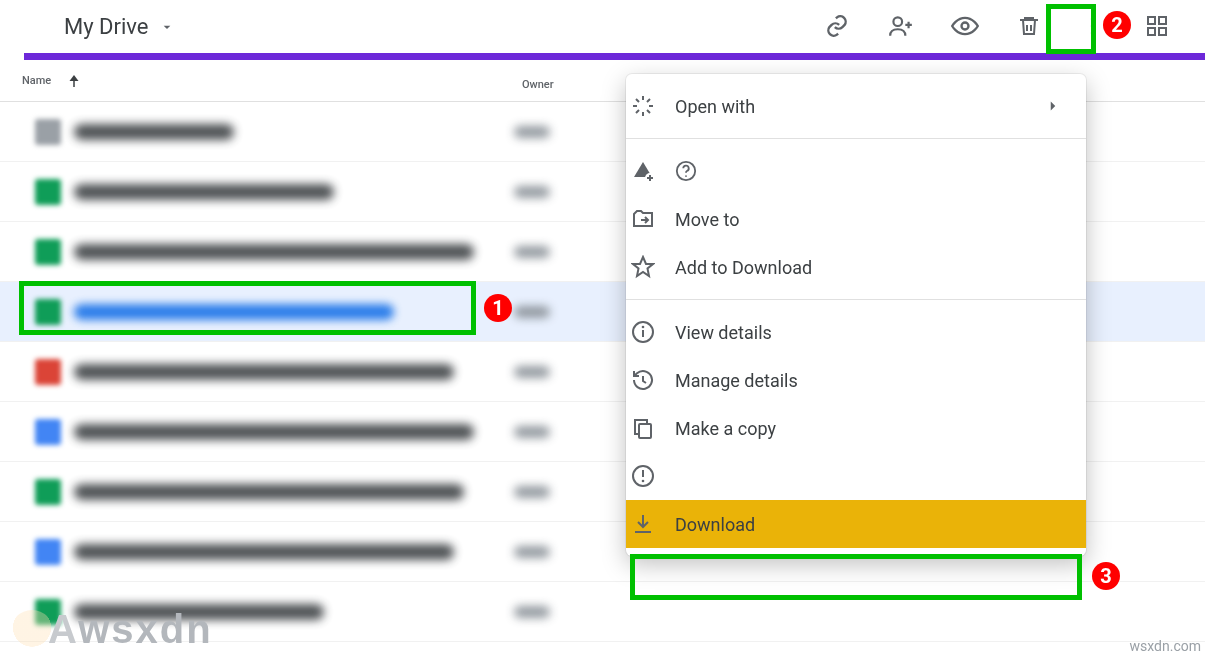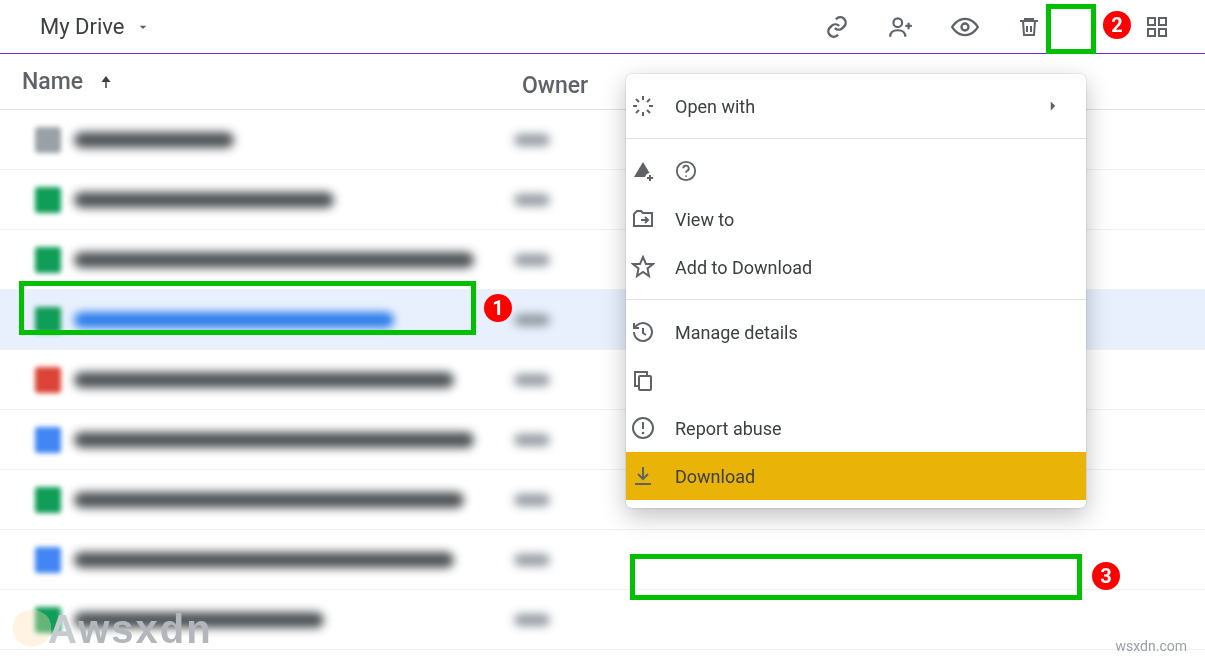--- a/index.html
+++ b/index.html
@@ -8,24 +8,25 @@
     font-family: "Google Sans", Roboto, Arial, sans-serif;
     background: #fff;
     color: #3c4043;
     width: 1205px;
     height: 658px;
     overflow: hidden;
     position: relative;
   }
   .topbar {
     display: flex;
-    align-items: center;
+    align-items: flex-start;
     justify-content: space-between;
     padding: 8px 20px 8px 30px;
-    border-bottom: 1px solid #6d28d9;
+    border-bottom: 7px solid #6d28d9;
+    margin-left: 24px;
   }
   .breadcrumb {
     display: flex;
     align-items: center;
     font-size: 22px;
     color: #3c4043;
     cursor: pointer;
     padding: 6px 10px;
     border-radius: 20px;
   }
@@ -39,21 +40,21 @@
   .tb-btn {
     width: 36px; height: 36px;
     display: flex; align-items: center; justify-content: center;
     color: #5f6368; border-radius: 50%; cursor: pointer;
   }
   .header-row {
     display: flex;
     align-items: center;
     padding: 10px 0 10px 22px;
     border-bottom: 1px solid #e0e0e0;
-    font-size: 23px;
+    font-size: 11px;
     color: #5f6368;
     font-weight: 500;
   }
   .hdr-name { width: 500px; display: flex; align-items: center; gap: 14px; }
   .hdr-owner { width: 90px; margin-top: 8px; }
   .list { }
   .row {
     display: flex;
     align-items: center;
     padding: 0 0 0 22px;
@@ -121,21 +122,21 @@
   .menu-item:hover, .menu-item.hovered { background: #eab308; }
   .menu-item .mi-icon {
     width: 44px; display: flex; justify-content: flex-start; color: #5f6368;
   }
   .menu-item .mi-label { flex: 1; }
   .menu-item .mi-tail { color: #5f6368; }
   .menu-sep { height: 1px; background: #e0e0e0; margin: 8px 0; }
   svg { display: block; }
   .watermark {
     position: absolute;
-    bottom: 4px; right: 18px;
+    bottom: 4px; right: 4px;
     font-size: 14px; color: #9aa0a6;
     z-index: 5;
   }
   .logo {
     position: absolute;
     bottom: 4px; left: 10px;
     font-size: 40px; letter-spacing: 2px;
     color: #b3b7bc; font-weight: 600;
     font-family: Arial, sans-serif;
     z-index: 5;
@@ -351,58 +352,68 @@
         </svg>
     </span>
   </div>
   <div class="menu-item">
     <span class="mi-icon">
       <svg width="24" height="24" viewBox="0 0 24 24" fill="none" stroke="#5f6368" stroke-width="2">
           <path d="M3 7l3-3h4l2 2h9v13H3z"></path>
           <path d="M10 13h6M14 10l3 3-3 3"></path>
         </svg>
     </span>
-    <span class="mi-label">View to</span>
+    <span class="mi-label">Move to</span>
   </div>
   <div class="menu-item">
     <span class="mi-icon">
       <svg width="24" height="24" viewBox="0 0 24 24" fill="none" stroke="#5f6368" stroke-width="2">
           <path d="M12 2l3 7h7l-5.5 4.5L18 21l-6-4-6 4 1.5-7.5L2 9h7z"></path>
         </svg>
     </span>
     <span class="mi-label">Add to Download</span>
   </div>
   <div class="menu-sep"></div>
+  <div class="menu-item">
+    <span class="mi-icon">
+      <svg width="24" height="24" viewBox="0 0 24 24" fill="none" stroke="#5f6368" stroke-width="2">
+          <circle cx="12" cy="12" r="10"></circle>
+          <path d="M12 10v7"></path>
+          <circle cx="12" cy="7" r="1.3" fill="#5f6368" stroke="none"></circle>
+        </svg>
+    </span>
+    <span class="mi-label">View details</span>
+  </div>
   <div class="menu-item">
     <span class="mi-icon">
       <svg width="24" height="24" viewBox="0 0 24 24" fill="none" stroke="#5f6368" stroke-width="2">
           <path d="M3 12a9 9 0 1 0 3-6.7L3 8"></path>
           <path d="M3 3v5h5"></path>
           <path d="M12 8v5l3 2"></path>
         </svg>
     </span>
     <span class="mi-label">Manage details</span>
   </div>
   <div class="menu-item">
     <span class="mi-icon">
       <svg width="24" height="24" viewBox="0 0 24 24" fill="none" stroke="#5f6368" stroke-width="2">
           <rect x="8" y="8" width="12" height="14" rx="1"></rect>
           <path d="M16 8V4H4v14h4"></path>
         </svg>
     </span>
+    <span class="mi-label">Make a copy</span>
   </div>
   <div class="menu-item">
     <span class="mi-icon">
       <svg width="24" height="24" viewBox="0 0 24 24" fill="none" stroke="#5f6368" stroke-width="2">
           <circle cx="12" cy="12" r="10"></circle>
           <path d="M12 6v7"></path>
           <circle cx="12" cy="17" r="1.3" fill="#5f6368" stroke="none"></circle>
         </svg>
     </span>
-    <span class="mi-label">Report abuse</span>
   </div>
   <div class="menu-item hovered">
     <span class="mi-icon">
       <svg width="24" height="24" viewBox="0 0 24 24" fill="none" stroke="#5f6368" stroke-width="2">
           <path d="M12 3v12M7 10l5 5 5-5"></path>
           <path d="M4 20h16"></path>
         </svg>
     </span>
     <span class="mi-label">Download</span>
   </div>

